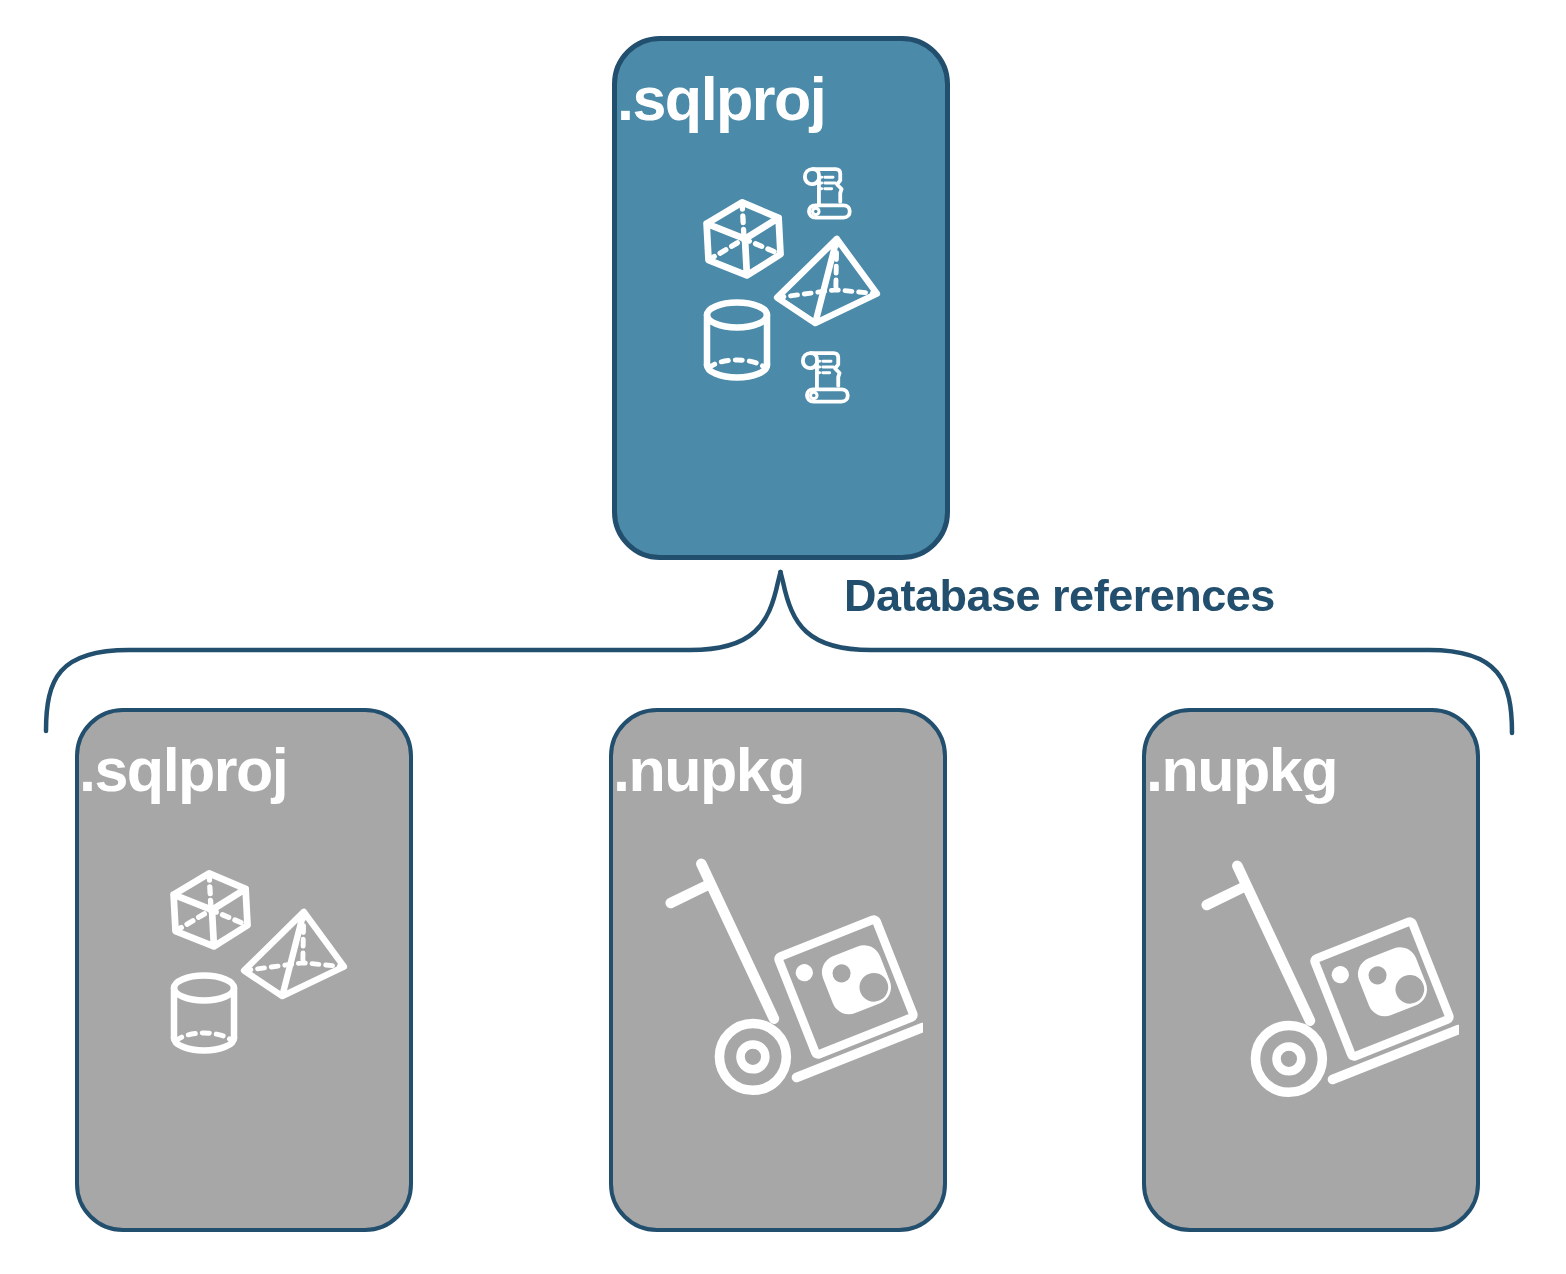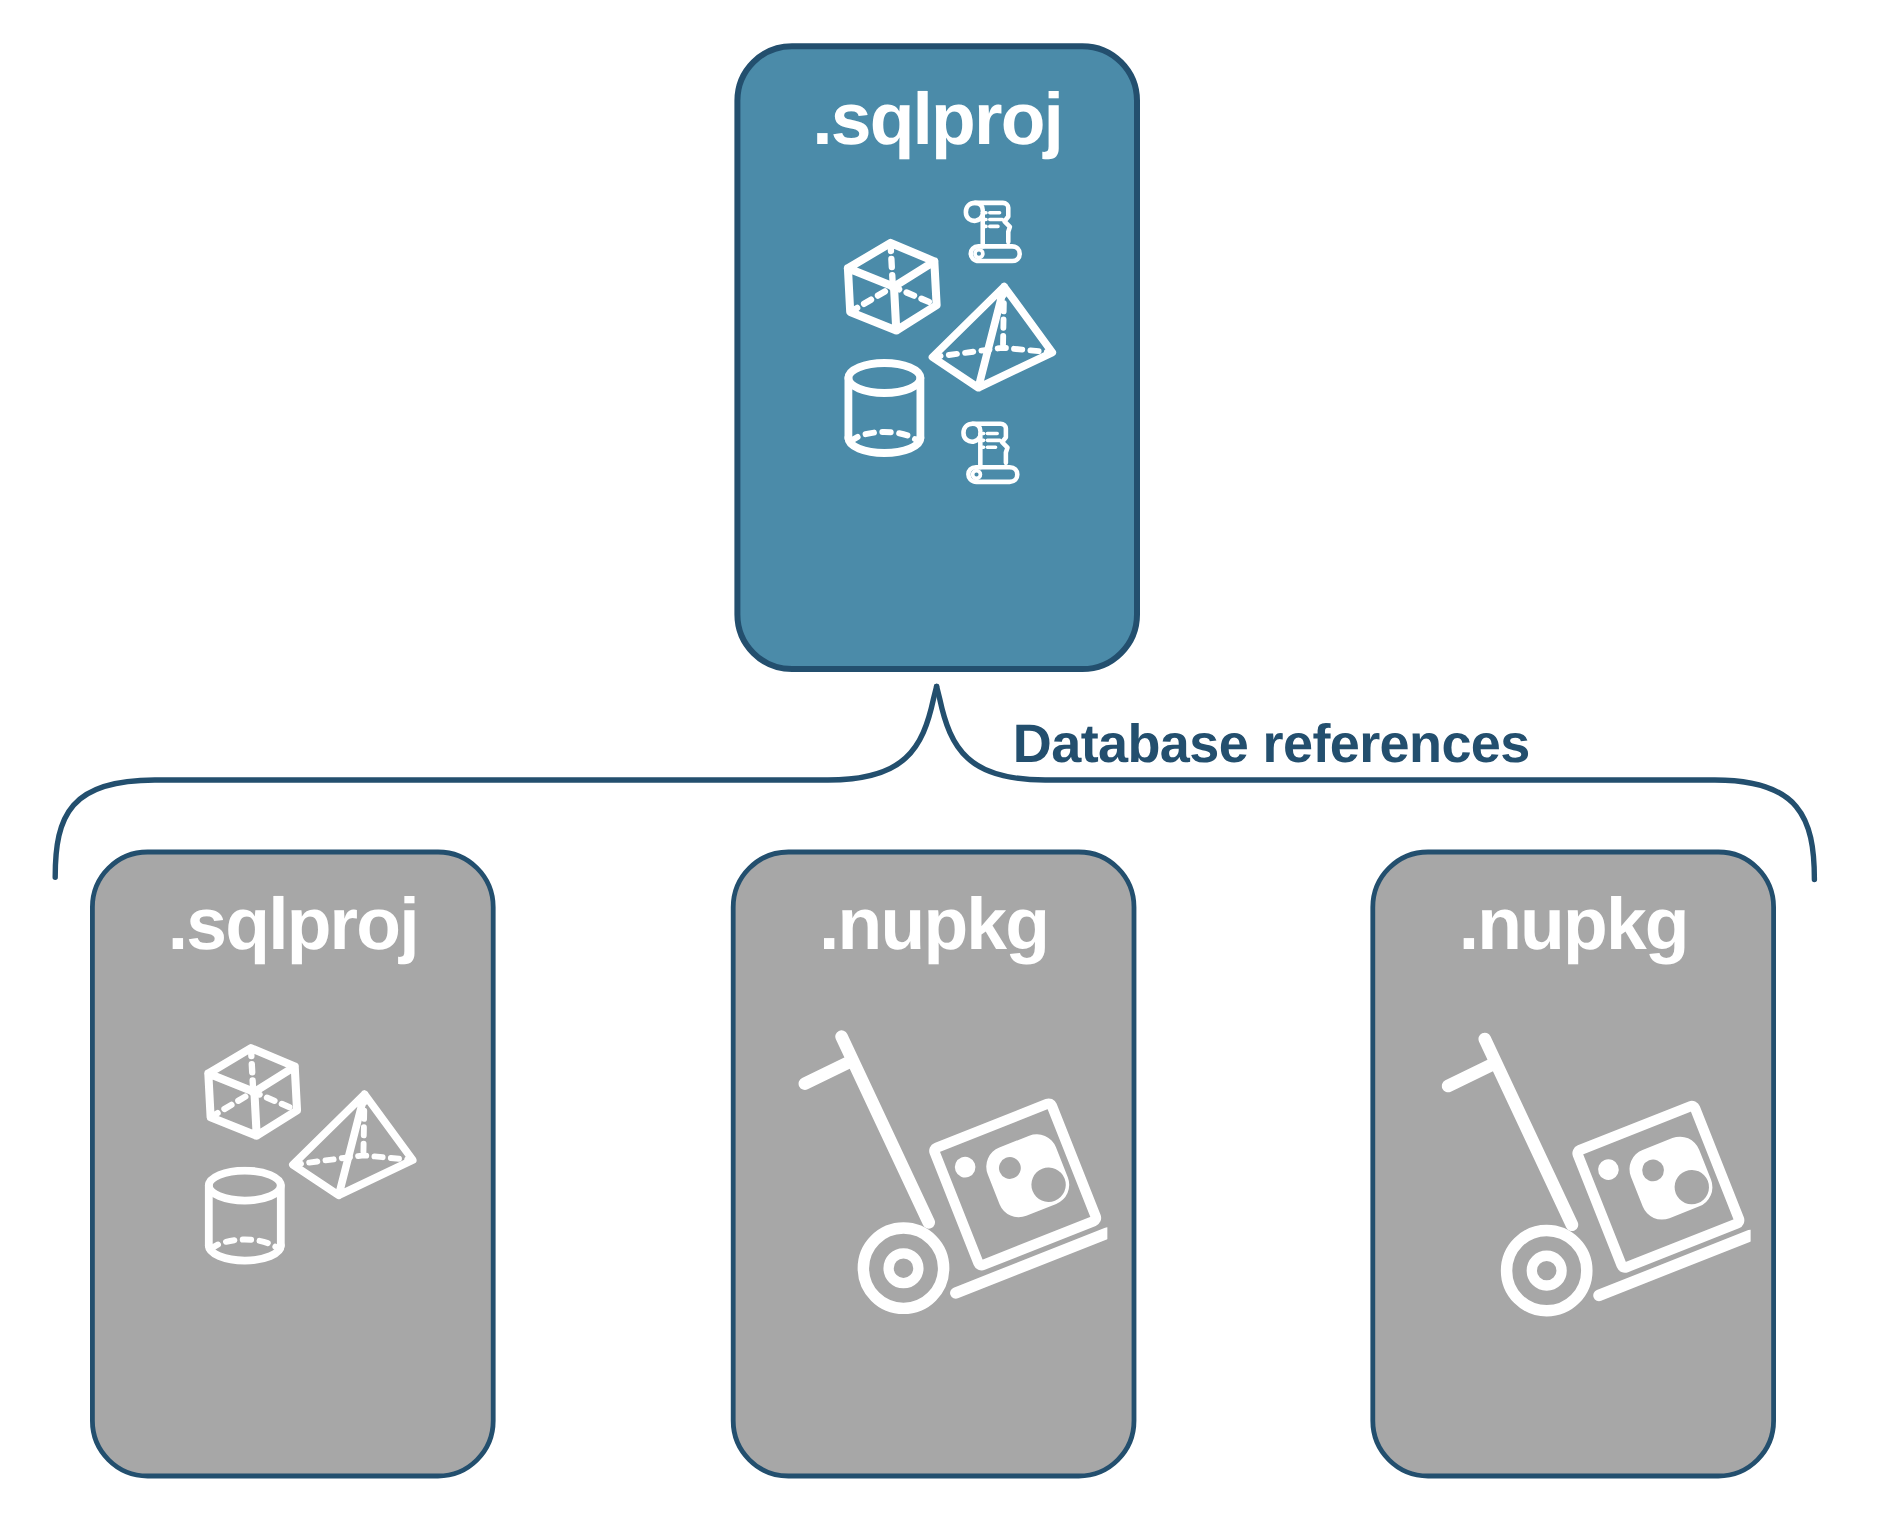--- a/index.html
+++ b/index.html
@@ -22,40 +22,40 @@
     width: 338px;
     height: 524px;
     border-radius: 48px;
     box-sizing: border-box;
     border: 5px solid var(--outline-navy);
   }
   .card.blue { background: var(--card-blue); }
   .card.gray { background: var(--card-gray); border-width: 4px; }
   .card-title {
     position: relative;
-    text-align: center;
+    text-align: left;
     margin-top: 28px;
     font-size: 61px;
     font-weight: bold;
     letter-spacing: -1.5px;
     color: var(--icon-white);
     line-height: 1.0;
   }
   .icon { position: absolute; color: var(--icon-white); }
   .icon svg { display: block; width: 100%; height: 100%; }
   .connector-svg {
     position: absolute;
     left: 0; top: 0;
     width: 1566px; height: 1274px;
     pointer-events: none;
   }
   .connector-label {
     position: absolute;
     left: 844px;
-    top: 596px;
+    top: 572px;
     font-size: 45px;
     font-weight: bold;
     letter-spacing: -0.5px;
     color: var(--outline-navy);
     line-height: 1.05;
     white-space: nowrap;
   }
 </style>
 </head>
 <body>

